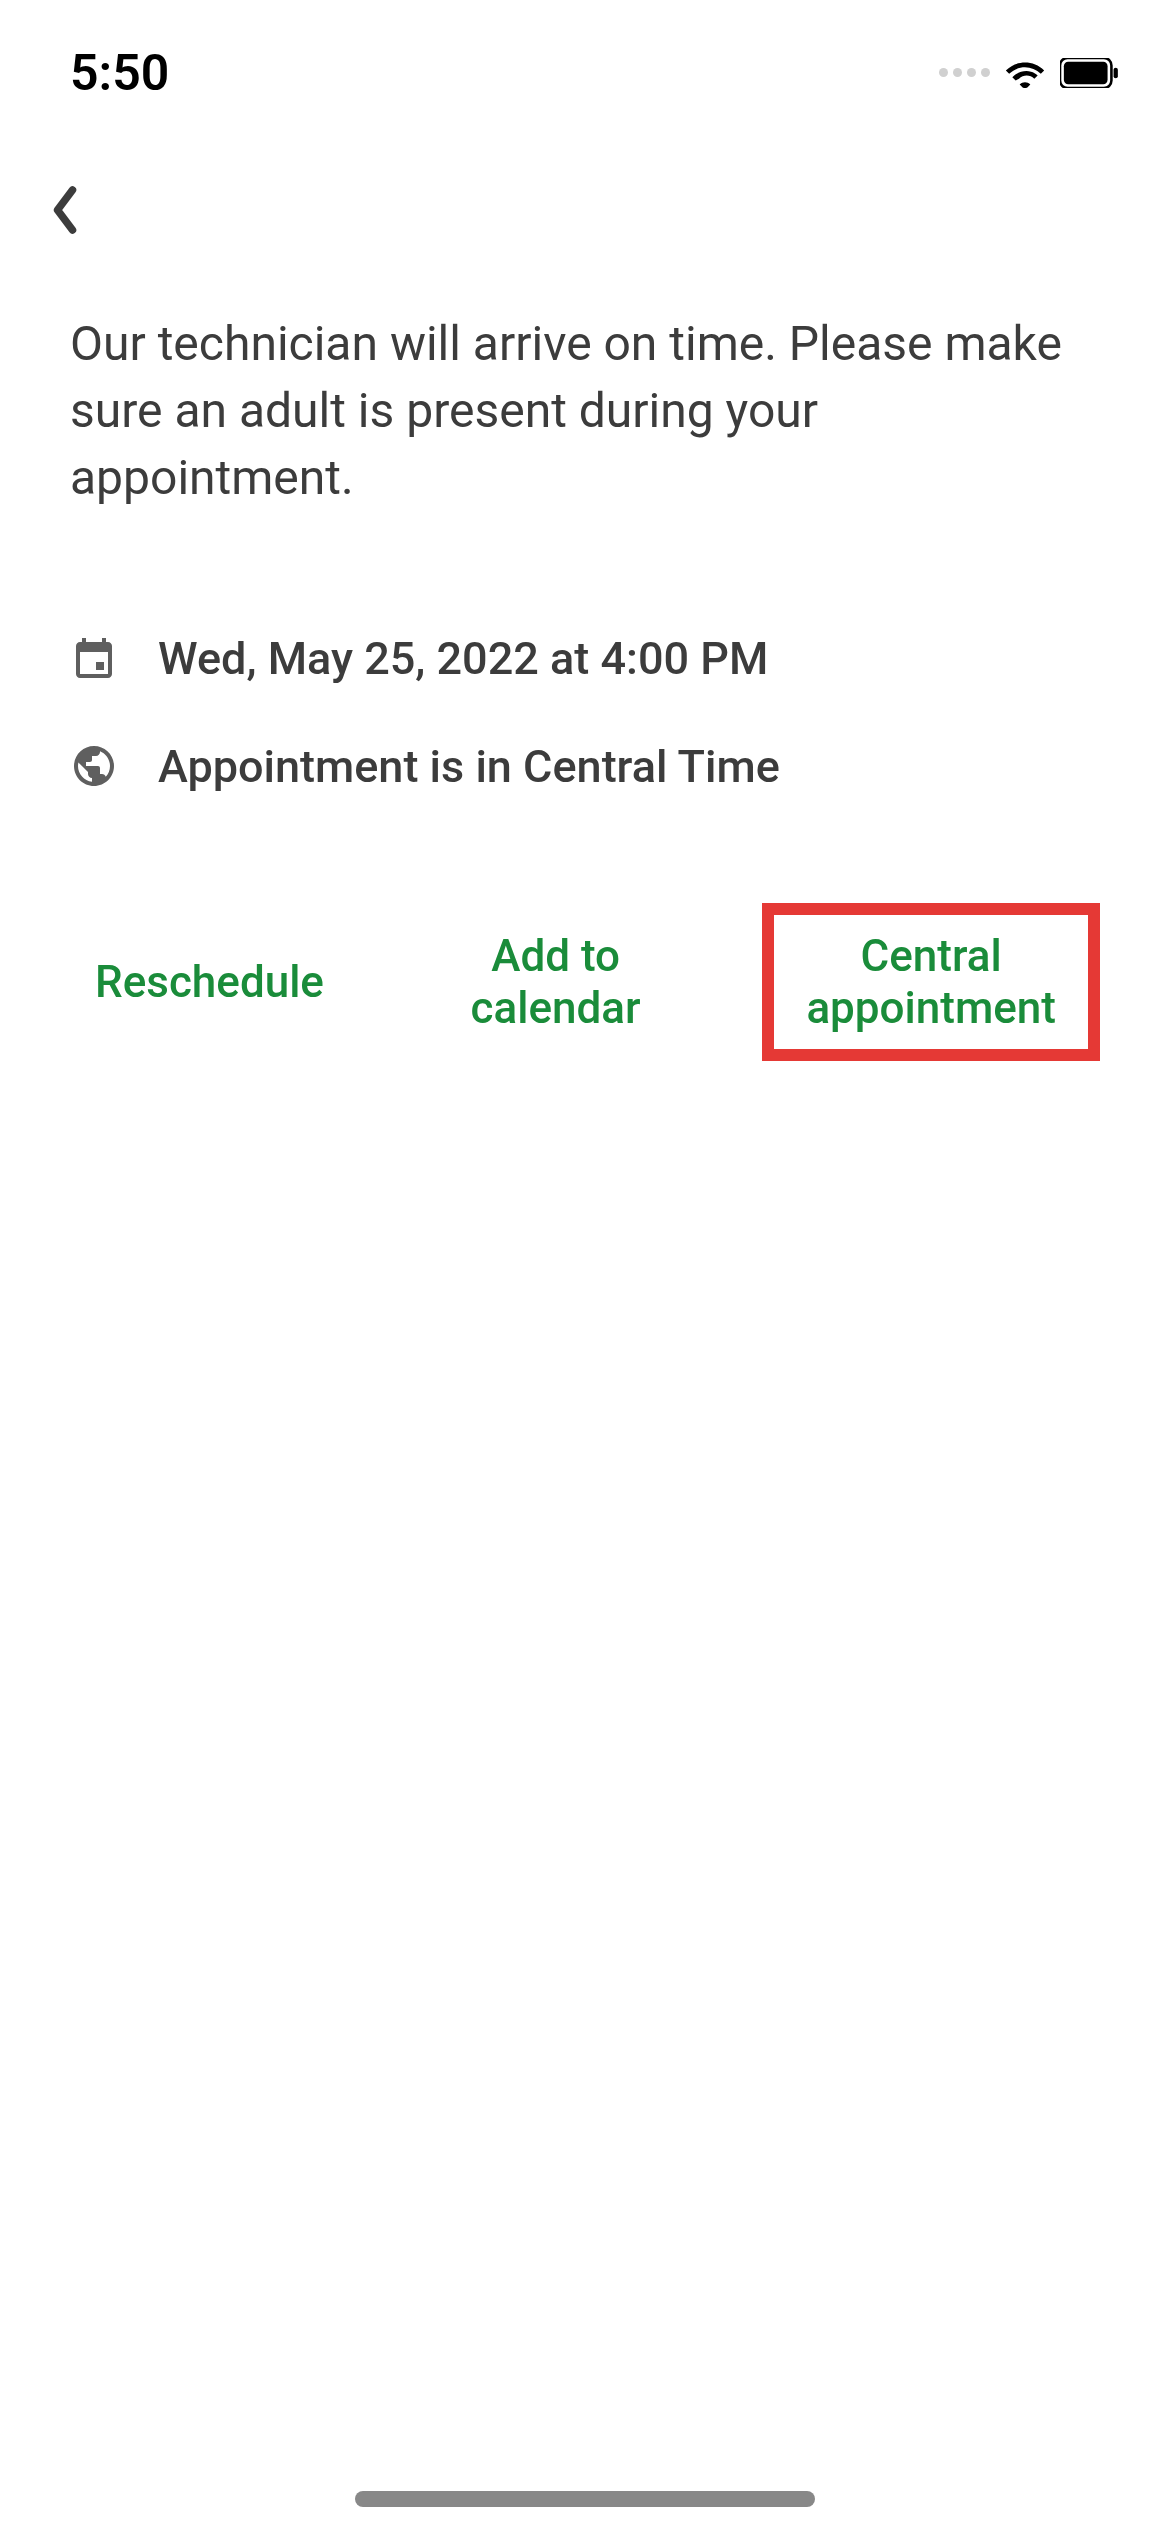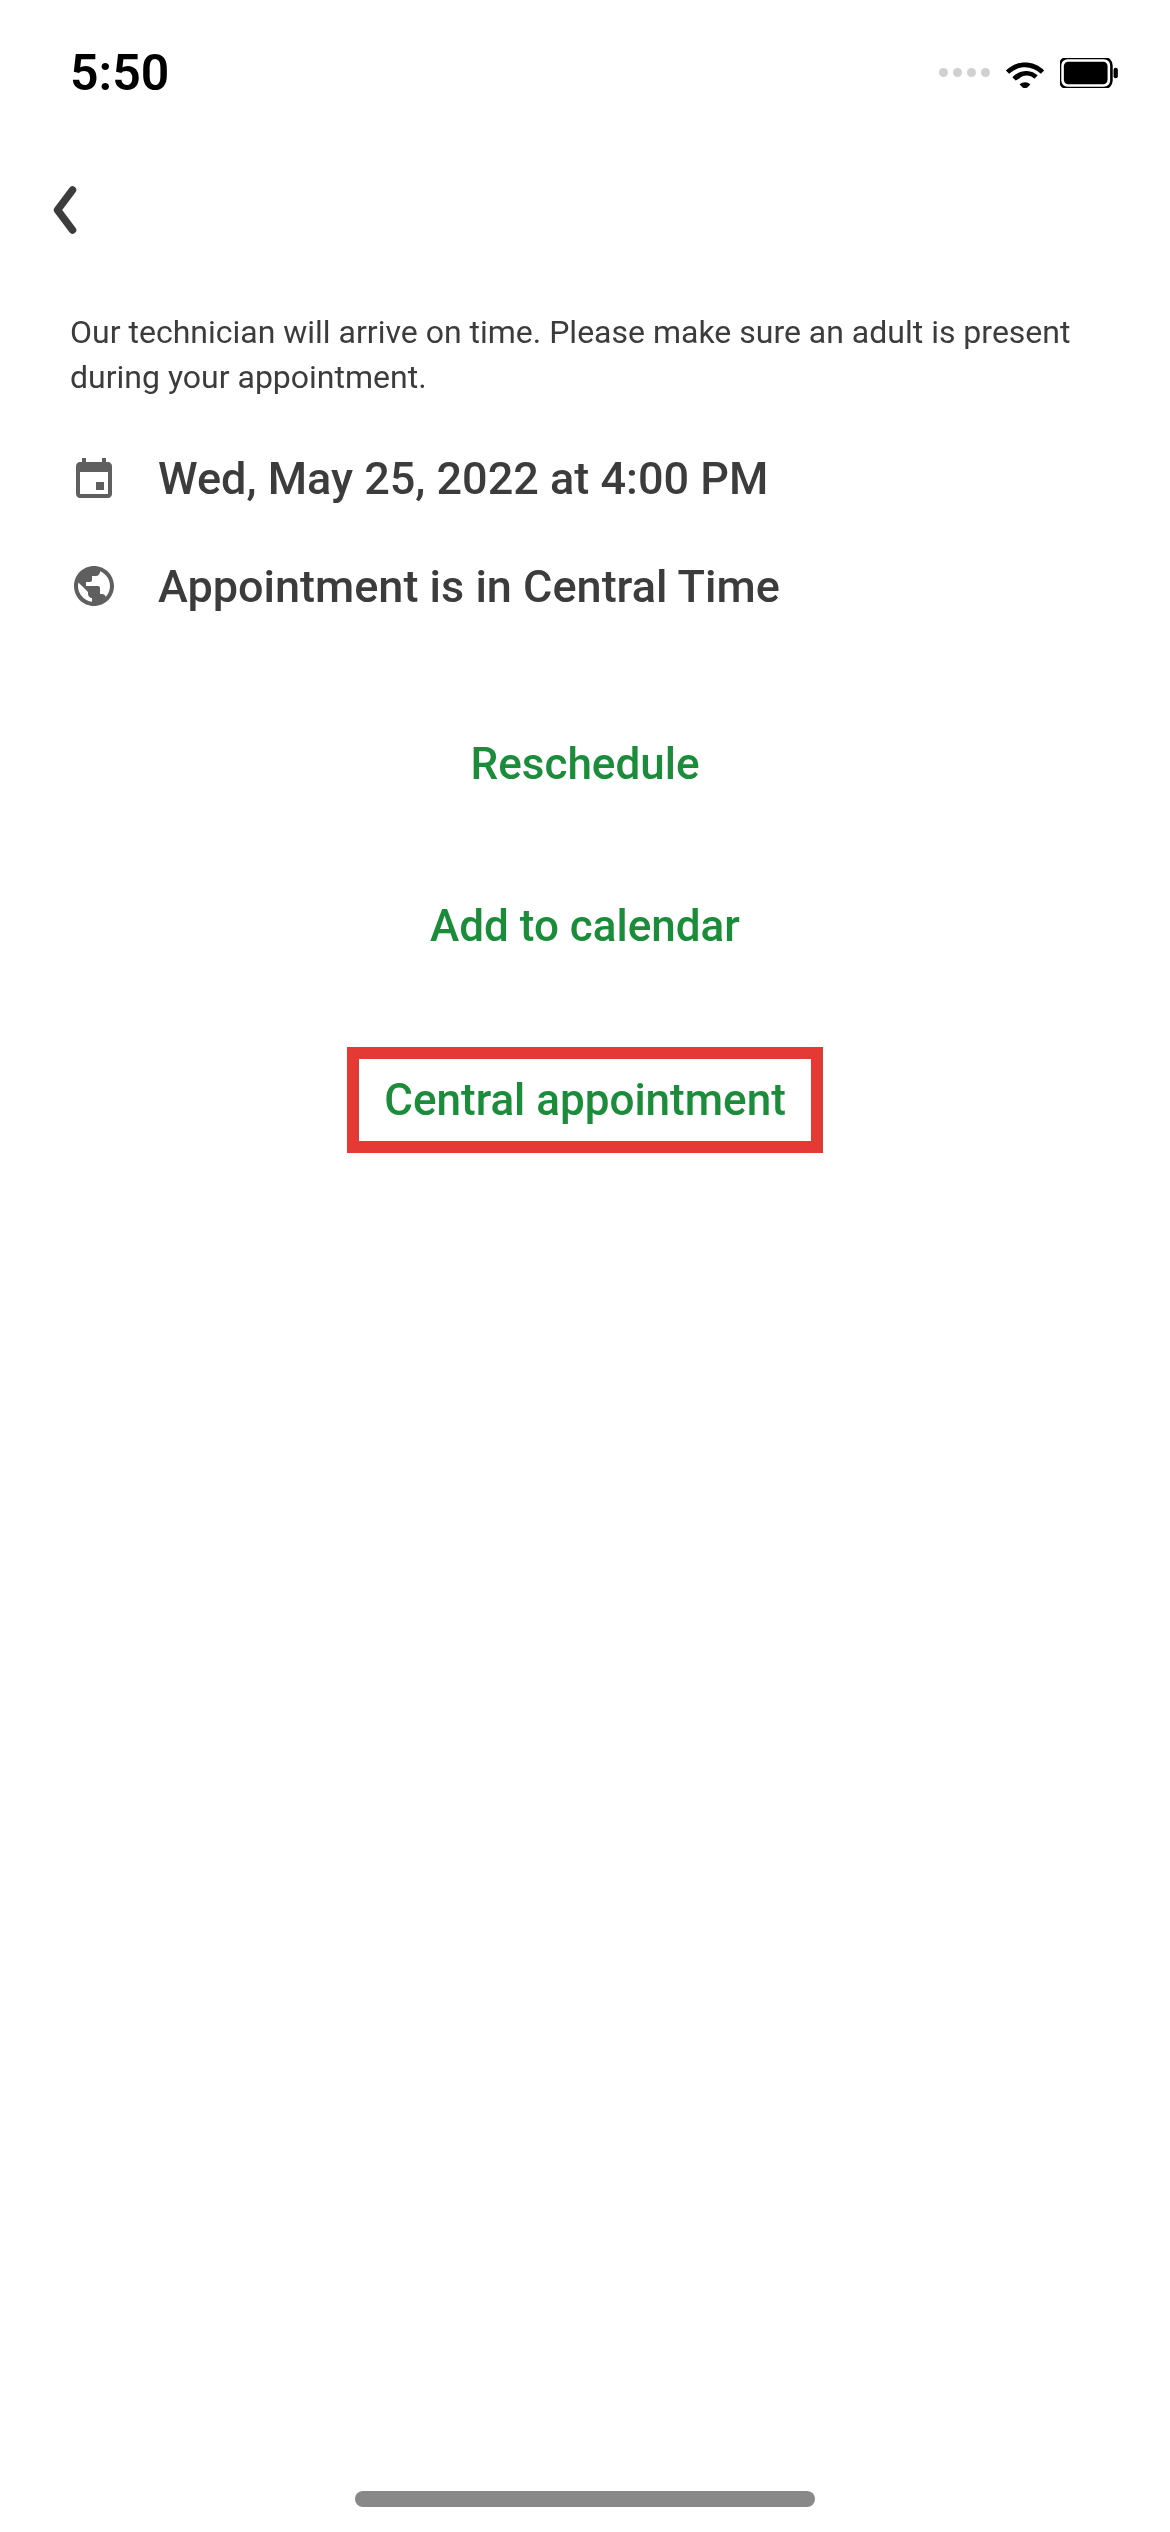--- a/index.html
+++ b/index.html
@@ -67,24 +67,24 @@
       flex: 1;
       text-align: center;
       font-size: 51px;
       font-weight: 400;
       color: #3c3c3c;
     }
     .content {
       padding: 50px 70px;
     }
     .description {
-      font-size: 32px;
+      font-size: 48px;
       line-height: 1.4;
       color: #3c3c3c;
-      margin-bottom: 52px;
+      margin-bottom: 120px;
     }
     .appointment-details {
       margin-bottom: 60px;
     }
     .detail-row {
       display: flex;
       align-items: center;
       gap: 40px;
       margin-bottom: 55px;
     }
@@ -93,21 +93,21 @@
       height: 48px;
       flex-shrink: 0;
     }
     .detail-text {
       font-size: 45px;
       color: #3c3c3c;
       font-weight: 500;
     }
     .action-buttons {
       display: flex;
-      flex-direction: column;
+      flex-direction: row;
       align-items: center;
       gap: 80px;
       margin-top: 110px;
     }
     .action-button {
       font-size: 44px;
       font-weight: 500;
       color: #1a8c3a;
       cursor: pointer;
       text-align: center;

